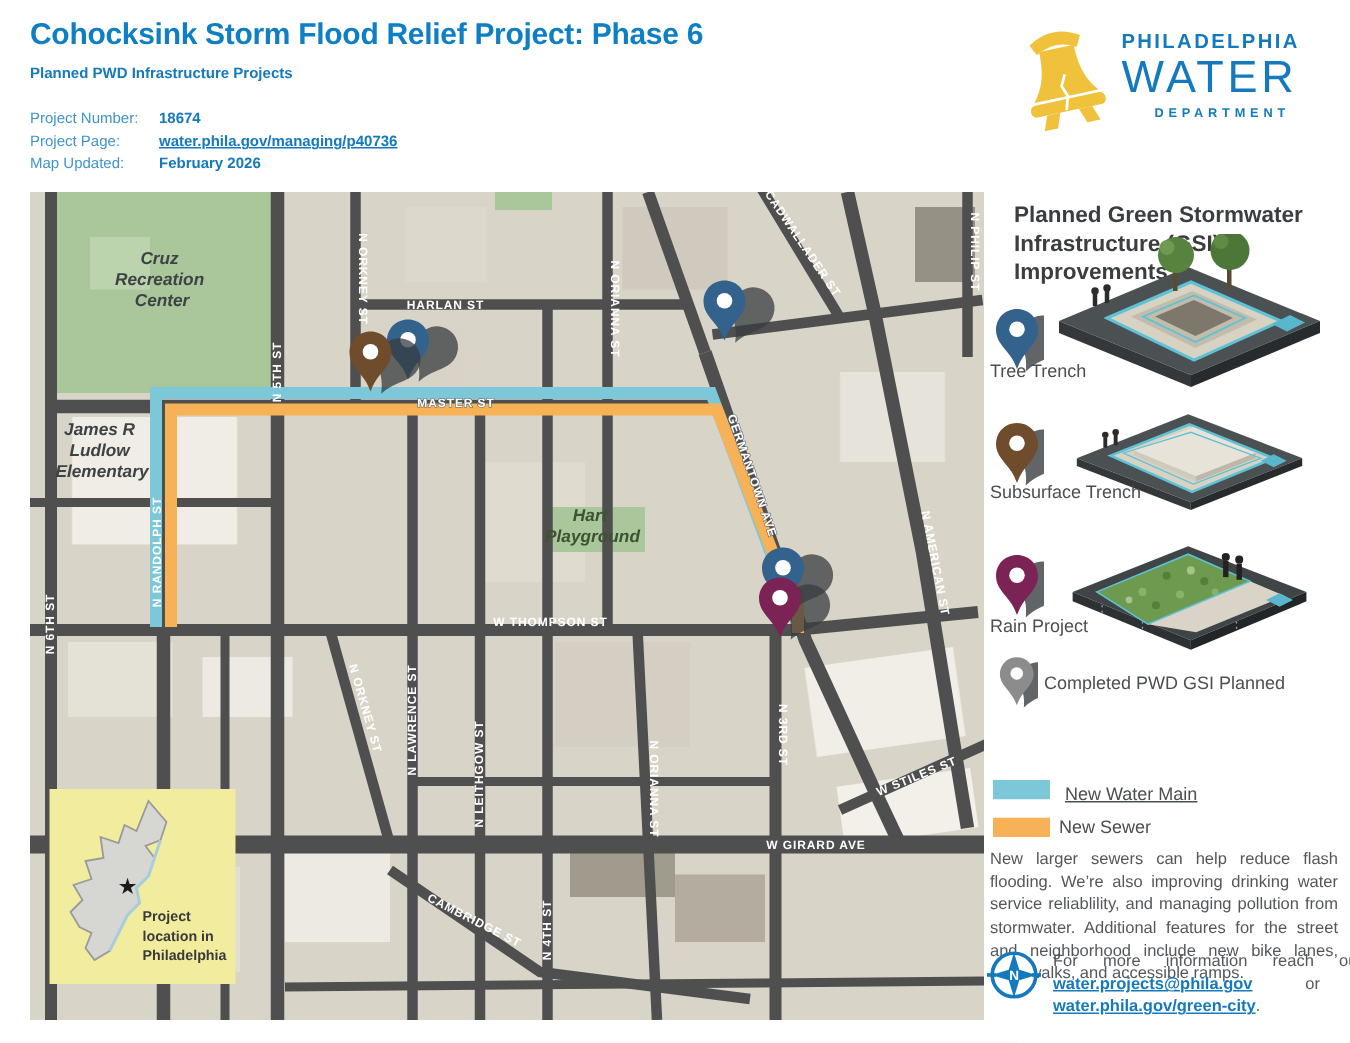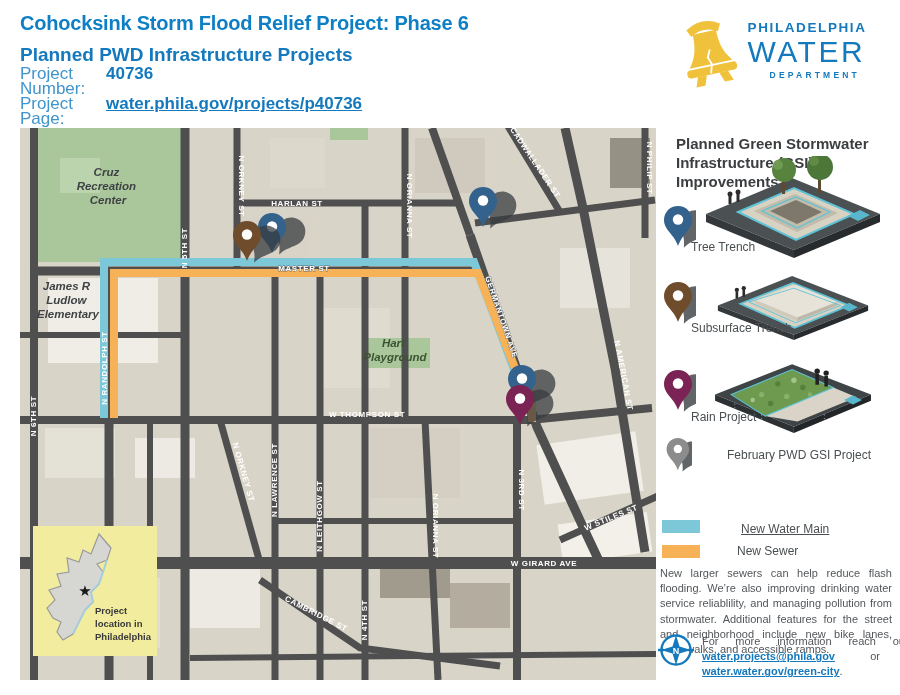--- a/index.html
+++ b/index.html
@@ -1,22 +1,22 @@
 <!DOCTYPE html>
 <html><head>
 <meta charset="utf-8">
 <style>
   html,body{margin:0;padding:0;background:#fff;}
   .page{position:relative;width:900px;height:695px;background:#fff;overflow:hidden;
         font-family:"Liberation Sans",sans-serif;}
   
   .hdr{position:absolute;left:20px;top:8px;width:640px;}
   .hdr h1{margin:0;font-size:20px;line-height:30px;font-weight:bold;color:#0e7fc4;letter-spacing:-0.2px;}
-  .hdr h2{margin:6px 0 0 0;font-size:19px;font-weight:bold;color:#1479bd;}
-  .info{margin-top:0;font-size:17px;line-height:15px;color:#4094cc;}
+  .hdr h2{margin:6px 0 0 0;font-size:10px;font-weight:bold;color:#1479bd;}
+  .info{margin-top:17px;font-size:10px;line-height:15px;color:#4094cc;}
   .info .row{display:flex;}
   .info .lab{width:86px;}
   .info .val{font-weight:bold;color:#1479bd;}
   .info a{color:#1479bd;font-weight:bold;text-decoration:underline;}
   
   .logo{position:absolute;right:18px;top:12px;display:flex;align-items:center;}
   .logo-text{margin-left:8px;color:#1479bd;}
   .logo-l1{font-size:13.5px;font-weight:bold;letter-spacing:1.6px;}
   .logo-l2{font-size:30px;font-weight:normal;letter-spacing:2.5px;line-height:33px;}
   .logo-l3{display:flex;align-items:center;font-size:8.5px;font-weight:bold;letter-spacing:3.2px;margin-top:2px;gap:14px;}
@@ -25,41 +25,45 @@
   .map-wrap{position:absolute;left:20px;top:128px;width:636px;height:552px;}
   .sl{font-size:8px;font-weight:bold;fill:#ffffff;letter-spacing:0.6px;text-anchor:middle;}
   .sl.st{paint-order:stroke;stroke:#5e6569;stroke-width:0.8px;}
   .pl{font-size:11.5px;font-weight:bold;font-style:italic;fill:#3f4245;text-anchor:middle;}
   .pl.green{fill:#3c5233;}
   .inset-t{font-size:9.5px;font-weight:bold;fill:#3a3a3a;}
   
   .side{position:absolute;left:660px;top:118px;width:232px;height:566px;}
   .side h3{margin:16px;font-size:15px;line-height:19px;font-weight:bold;color:#3b3e40;}
   .abs{position:absolute;}
-  .leg-label{font-size:12px;color:#4a4f52;margin-left:31px;}
+  .leg-label{font-size:12px;color:#4a4f52;}
   .body-text{font-size:11px;line-height:15.2px;color:#53575a;text-align:justify;margin:0;}
   .blue-link{color:#1479bd;font-weight:bold;text-decoration:underline;}
   .contact{margin-left:42px;}
 </style>
 </head>
 <body>
 
 <div class="page">
 
   <div class="hdr">
     <h1>Cohocksink Storm Flood Relief Project: Phase 6</h1>
     <h2>Planned PWD Infrastructure Projects</h2>
     <div class="info">
       <div class="row">
         <span class="lab">Project Number:</span>
-        <span class="val">40736</span>
+        <span class="val">18674</span>
       </div>
       <div class="row">
         <span class="lab">Project Page:</span>
-        <a href="#">water.phila.gov/projects/p40736</a>
+        <a href="#">water.phila.gov/managing/p40736</a>
+      </div>
+      <div class="row">
+        <span class="lab">Map Updated:</span>
+        <span class="val">February 2026</span>
       </div>
     </div>
   </div>
 
   <div class="logo">
     <svg width="64" height="76" viewBox="0 0 70 84">
       <g transform="rotate(-12 35 42)" fill="#f0c23c">
         <path d="M16,16 Q35,4 54,16 L50,24 Q35,15 20,24 Z"></path>
         <path d="M22,22 C22,42 17,50 11,58 L59,58 C53,50 48,42 48,22 Z"></path>
         <rect x="7" y="60" width="56" height="9" rx="4"></rect>
@@ -308,21 +312,21 @@
       <use href="#pinshape" fill="#7c2355"></use>
     </svg>
     <span class="leg-label abs" style="left:0;top:292px;">Rain Project</span>
 
     <svg class="abs" style="left:4px;top:318px;" width="28" height="36" viewBox="-2 -2 42 56">
       <g transform="scale(1.25)">
         <use href="#pinsh" fill="#3a3e42" opacity="0.8" transform="rotate(26 15 41) translate(6,-1)"></use>
         <use href="#pinshape" fill="#8c8c8c"></use>
       </g>
     </svg>
-    <span class="leg-label abs" style="left:36px;top:330px;">February PWD GSI Project</span>
+    <span class="leg-label abs" style="left:36px;top:330px;">Completed PWD GSI Planned</span>
 
     <svg class="abs" style="left:2px;top:402px;" width="38" height="13">
       <rect width="38" height="13" fill="#7cc8d8"></rect>
     </svg>
     <span class="leg-label abs" style="left:50px;top:404px;text-decoration:underline;">New Water Main</span>
     <svg class="abs" style="left:2px;top:427px;" width="38" height="13">
       <rect width="38" height="13" fill="#f7b157"></rect>
     </svg>
     <span class="leg-label abs" style="left:46px;top:426px;">New Sewer</span>
 
@@ -332,17 +336,17 @@
       <circle cx="20" cy="20" r="14.5" fill="#ffffff" stroke="#1479bd" stroke-width="2.4"></circle>
       <line x1="2" y1="20" x2="8" y2="20" stroke="#1479bd" stroke-width="2.4"></line>
       <line x1="32" y1="20" x2="38" y2="20" stroke="#1479bd" stroke-width="2.4"></line>
       <polygon points="20,5 23.5,16.5 35,20 23.5,23.5 20,35 16.5,23.5 5,20 16.5,16.5" fill="#1479bd"></polygon>
       <text x="20" y="23.5" font-size="9" font-weight="bold" fill="#ffffff" text-anchor="middle" font-family="Liberation Sans, sans-serif">N</text>
     </svg>
     <p class="body-text contact abs" style="left:0;top:516px;width:232px;box-sizing:border-box;">
       <span>For more information reach out to</span>
       <a href="#" class="blue-link">water.projects@phila.gov</a>
       <span>or visit</span>
-      <a href="#" class="blue-link">water.water.gov/green-city</a><span>.</span>
+      <a href="#" class="blue-link">water.phila.gov/green-city</a><span>.</span>
     </p>
   </div>
 
 </div>
 
 </body></html>

